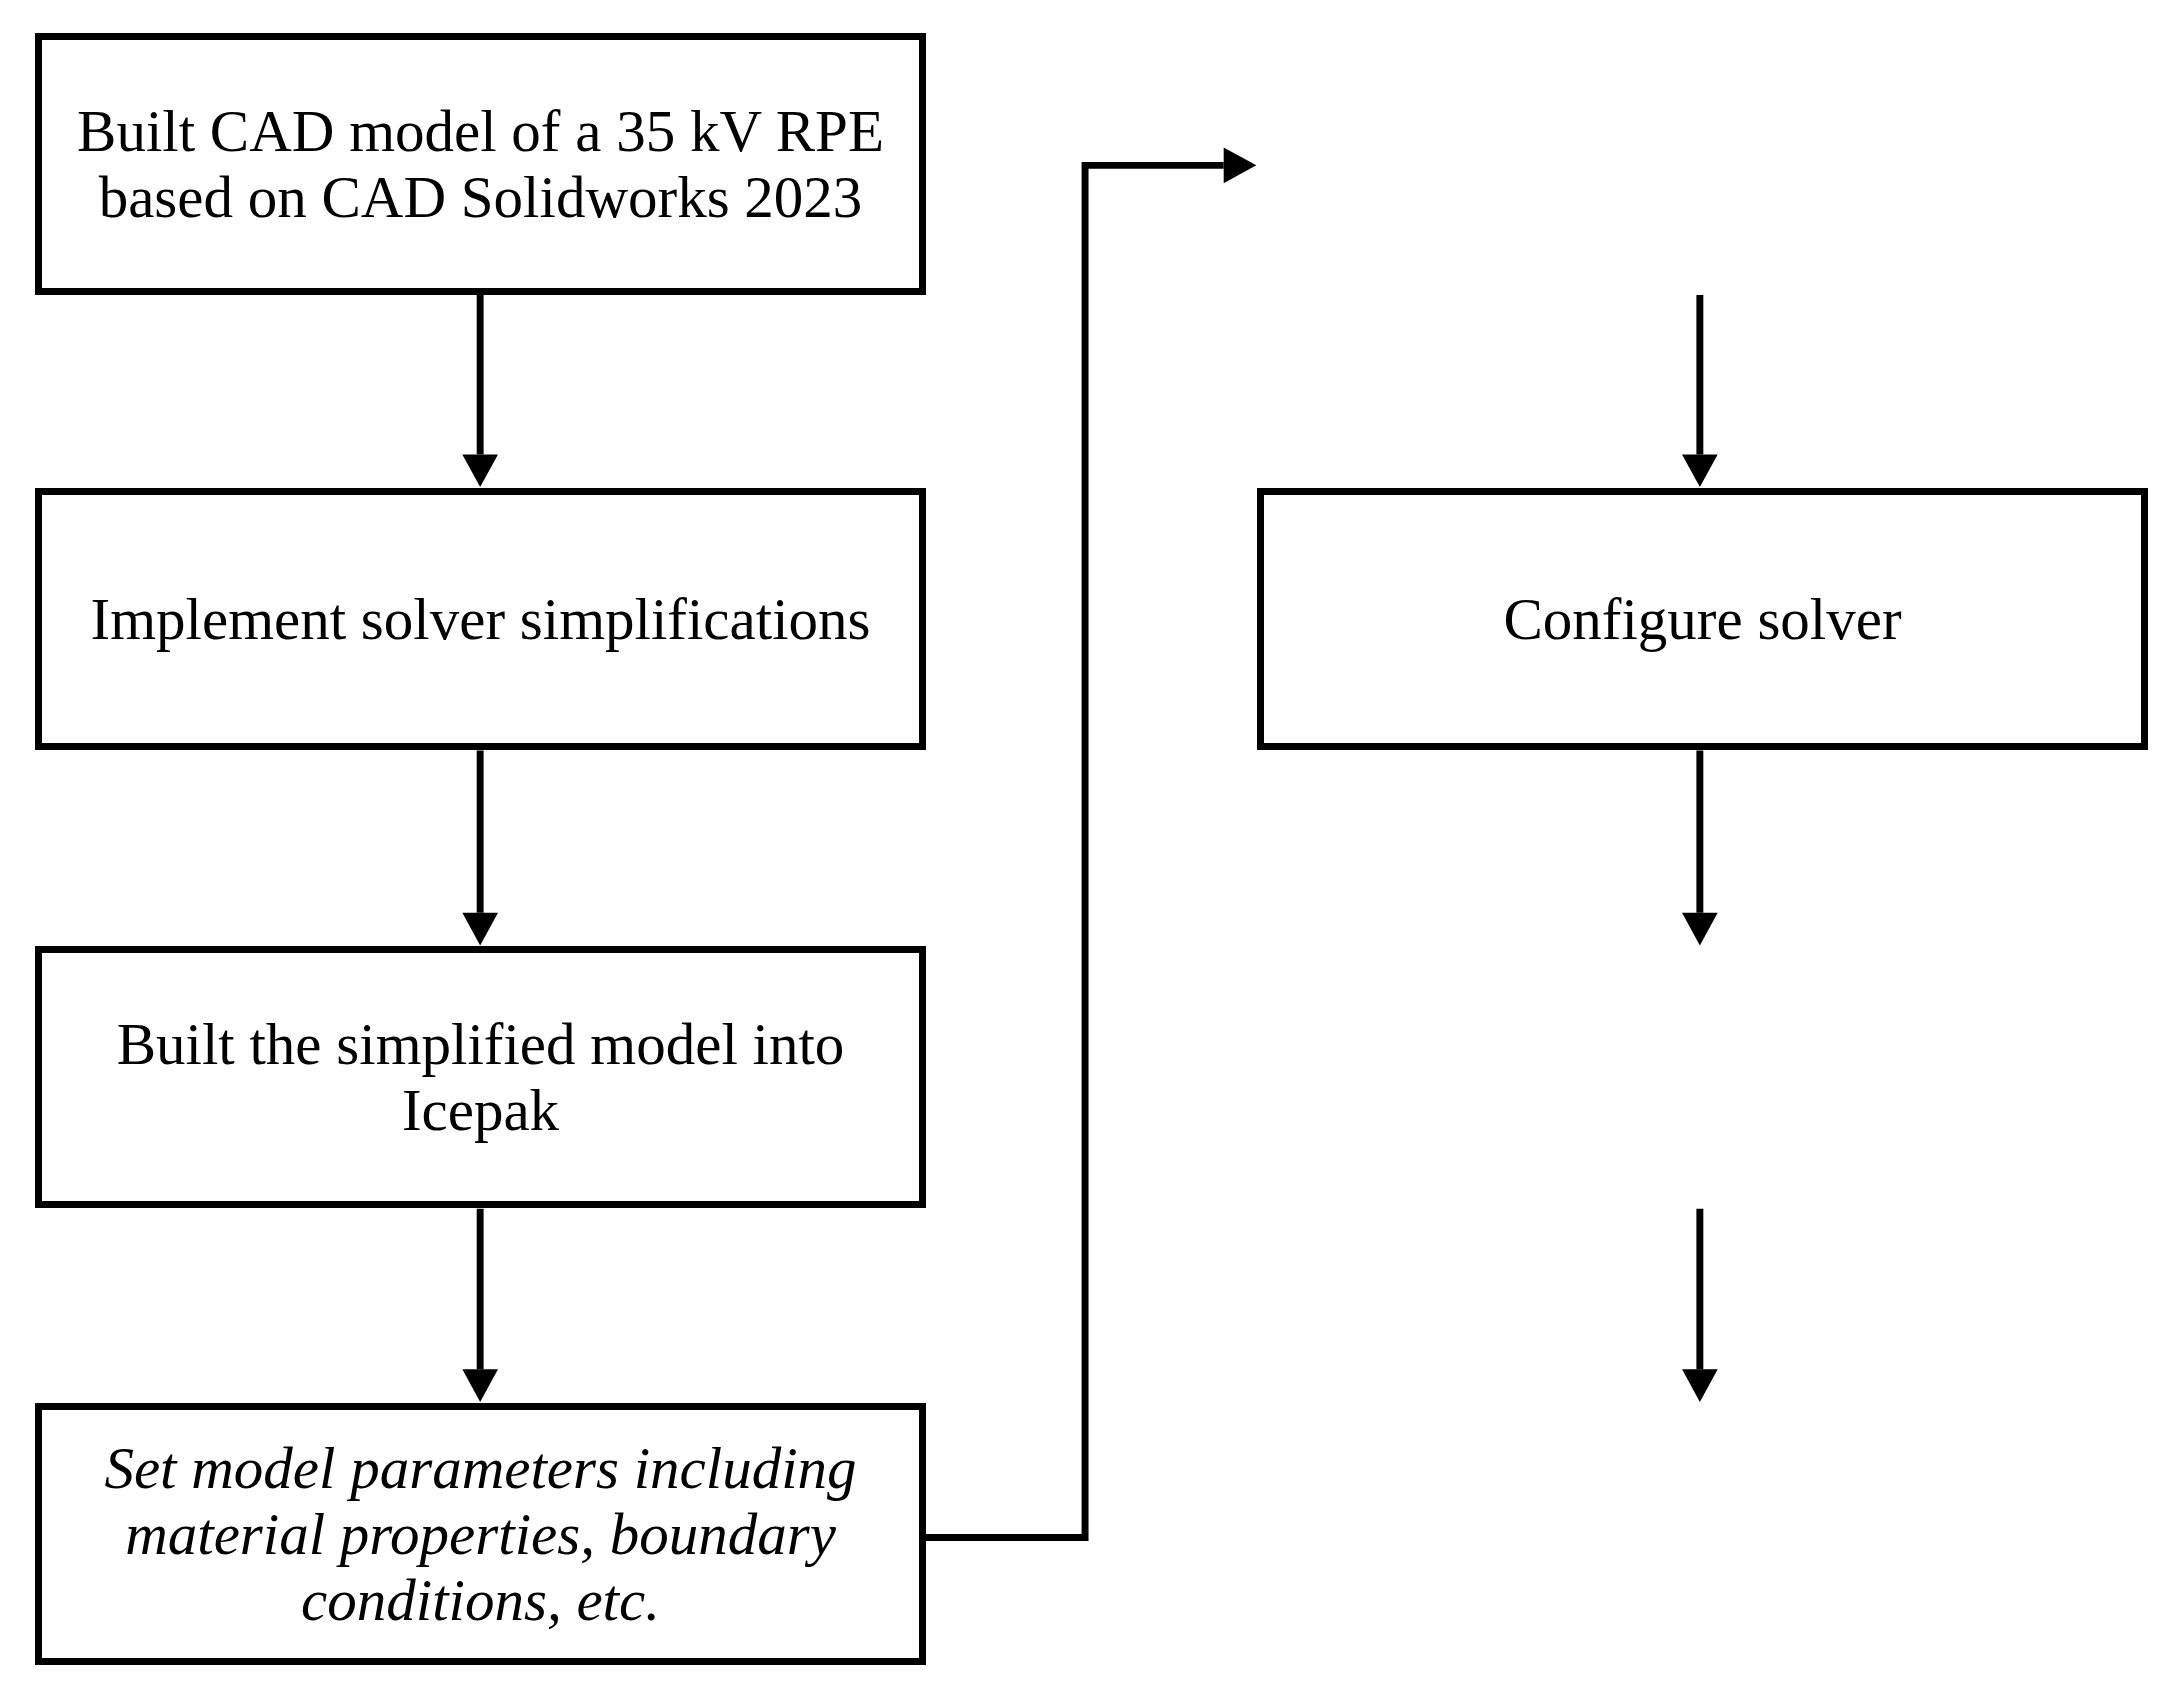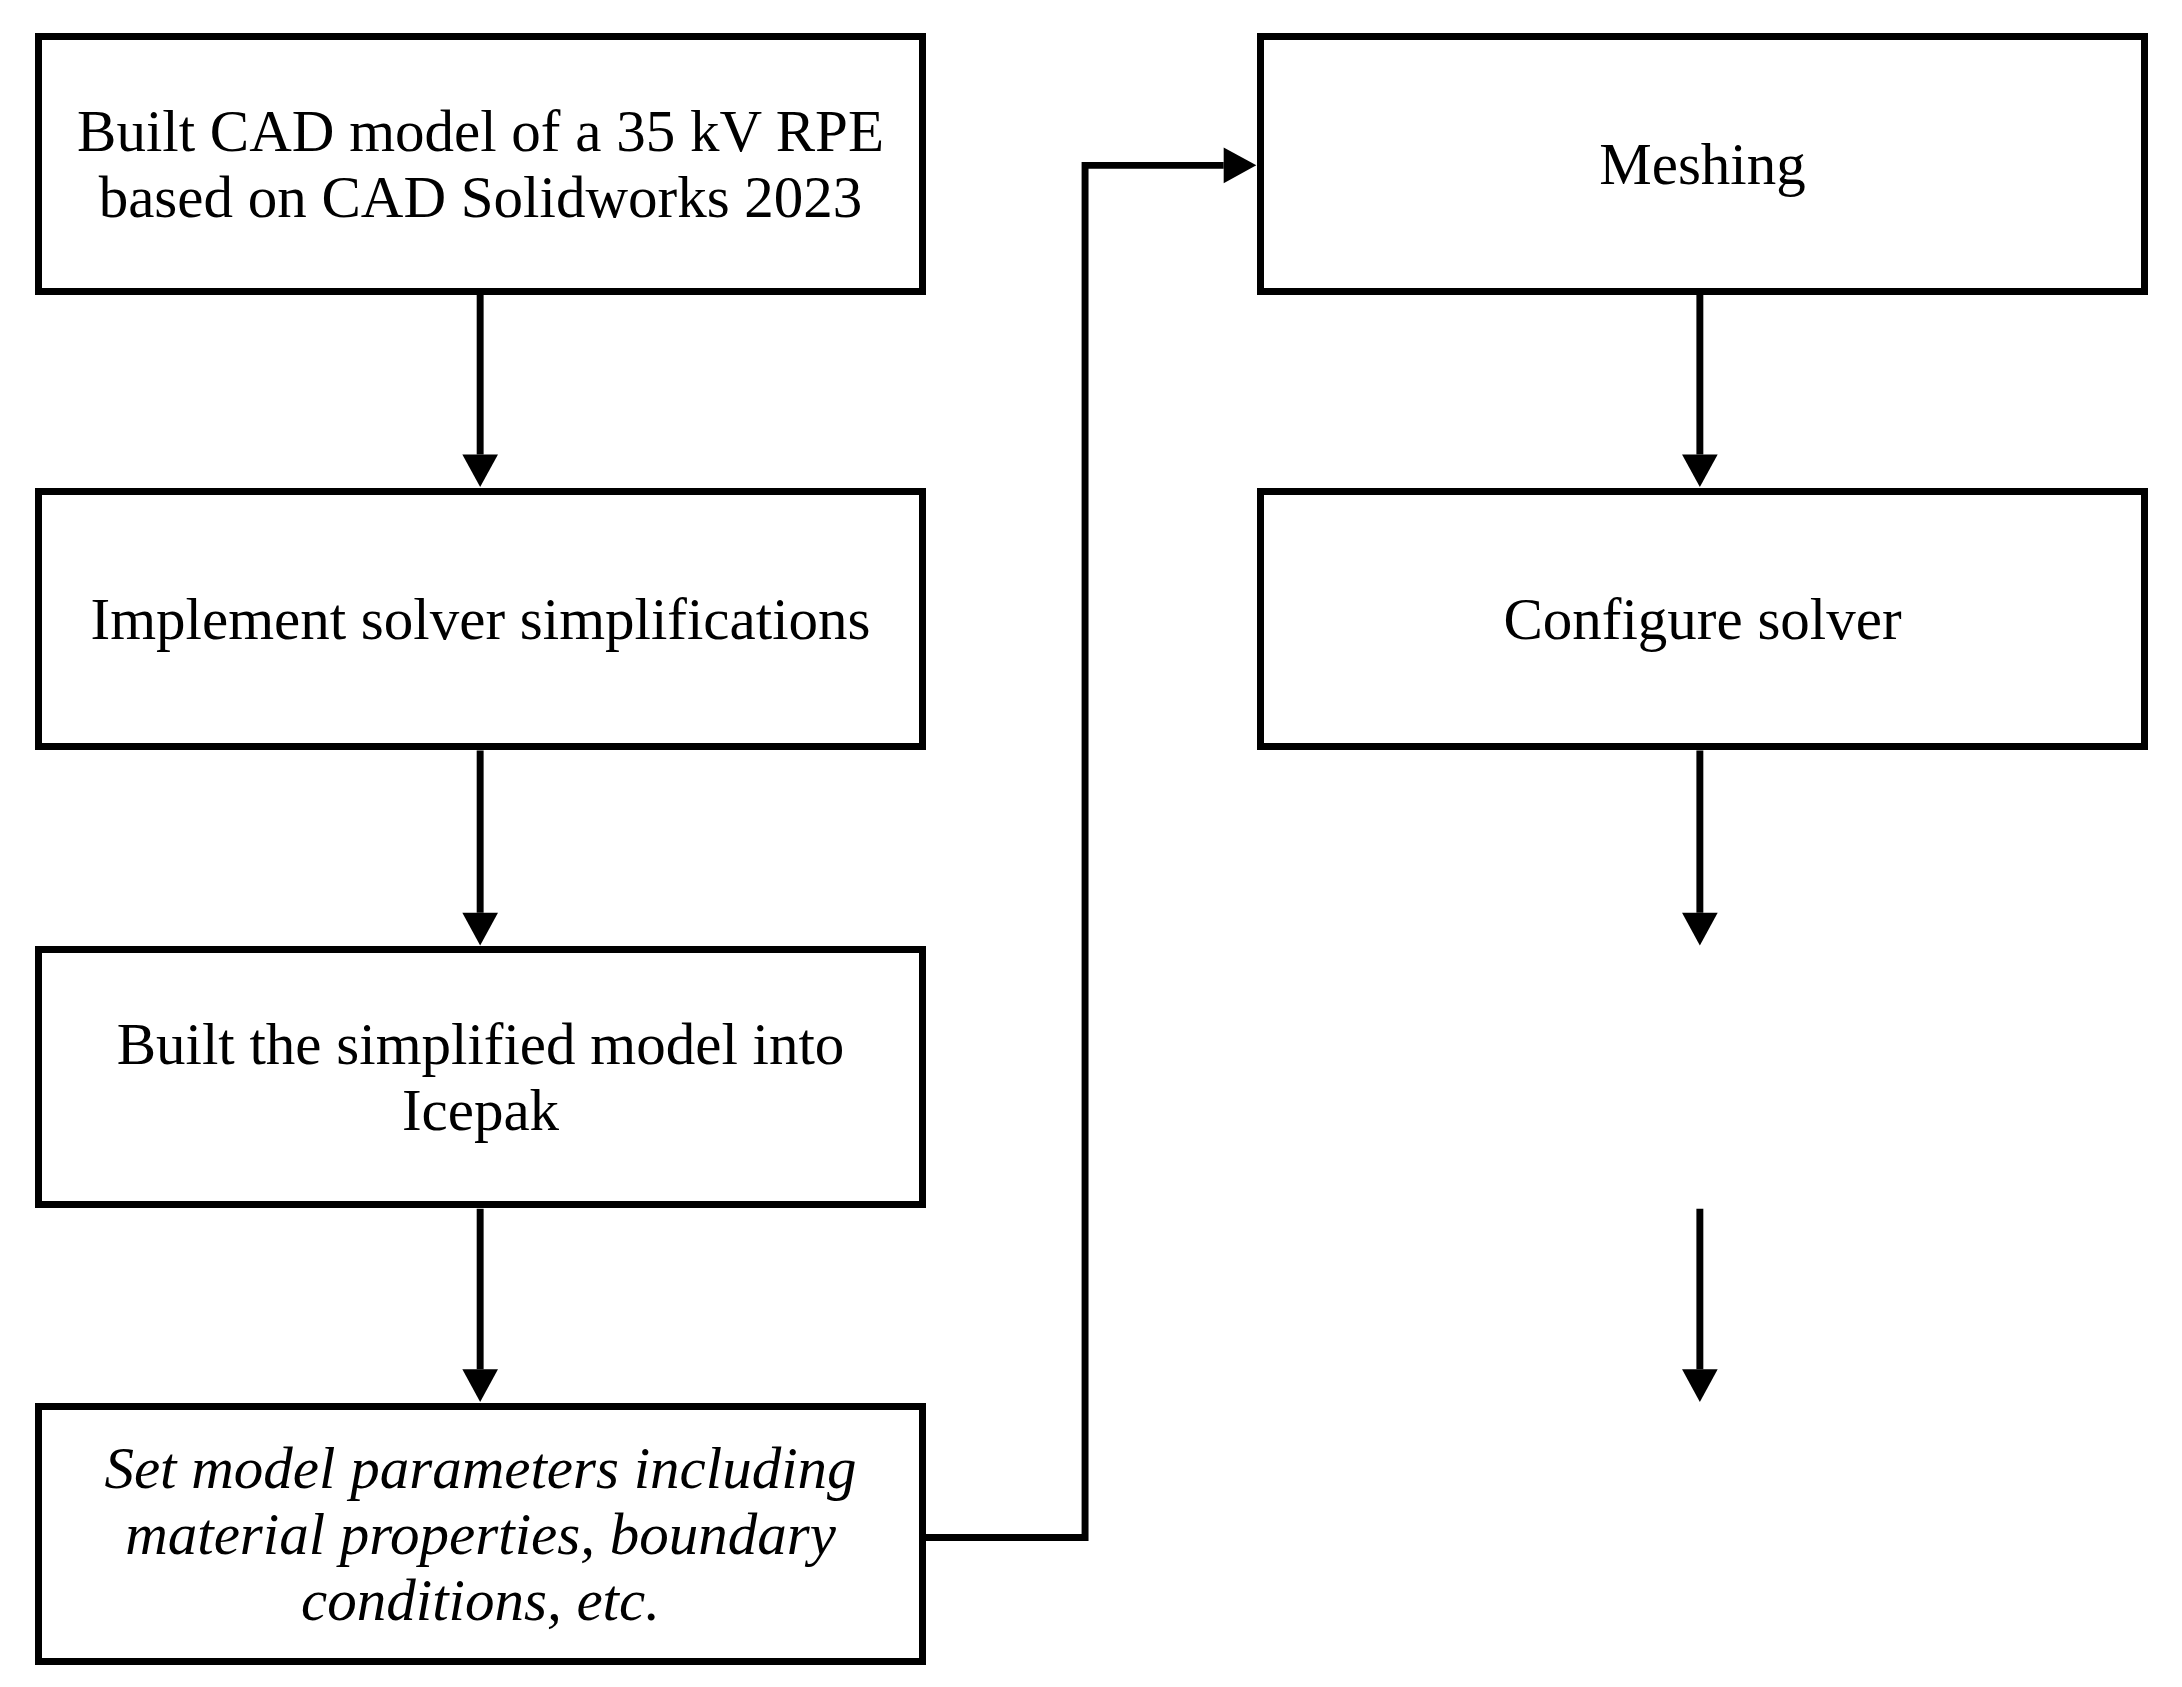--- a/index.html
+++ b/index.html
@@ -100,20 +100,19 @@
 
   <div class="node col-left row-2">Implement solver simplifications</div>
 
   <div class="node col-left row-3">Built the simplified model into
 Icepak</div>
 
   <div class="node col-left row-4">Set model parameters including
 material properties, boundary
 conditions, etc.</div>
 
-  <div class="node col-right row-1">Meshing</div>
 
   <div class="node col-right row-2">Configure solver</div>
 
 
 
 </div>
 
 
 </body></html>

